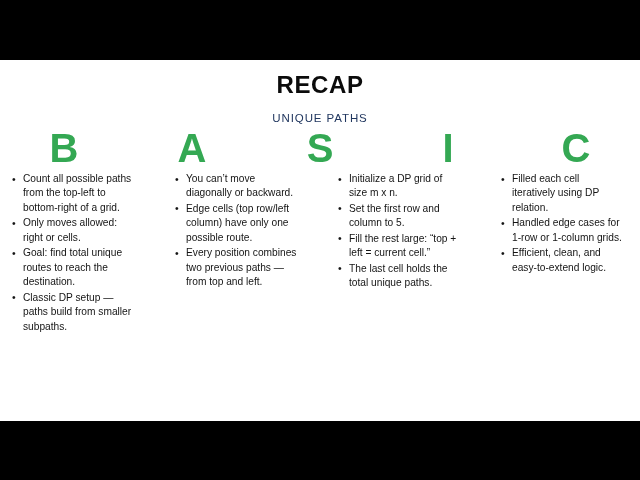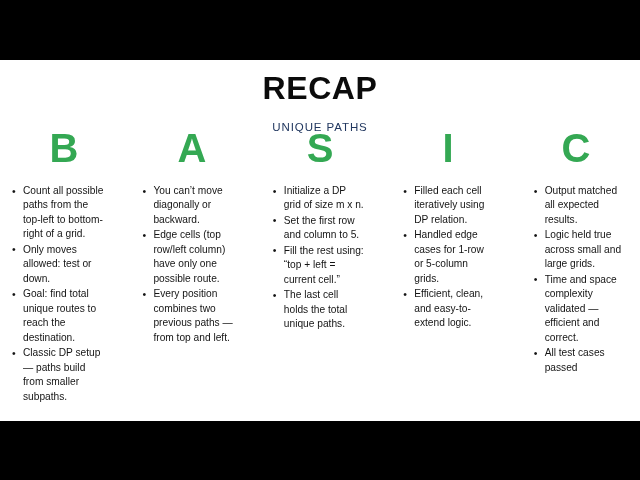--- a/index.html
+++ b/index.html
@@ -44,21 +44,21 @@
   
   #slide-header {
     position: absolute;
     left: 0;
     top: 12px;
     width: 640px;
     text-align: center;
   }
   #recap-title {
     font-family: "Liberation Sans", sans-serif;
-    font-size: 32px;
+    font-size: 24px;
     font-weight: 700;
     letter-spacing: 0.6px;
     color: #0b0b0b;
     line-height: 1.05;
   }
   #recap-subtitle {
     margin-top: 15px;
     font-family: "Liberation Sans", sans-serif;
     font-size: 11.5px;
     font-weight: 400;
@@ -82,21 +82,21 @@
     font-size: 40px;
     font-weight: 700;
     color: #34a853;
     line-height: 1;
   }
 
   
   #columns-row {
     position: absolute;
     left: 12px;
-    top: 124px;
+    top: 112px;
     width: 620px;
     display: flex;
     align-items: flex-start;
     gap: 32px;
   }
   .bullet-column {
     flex: 1 1 0;
     padding-right: 7px;
     box-sizing: border-box;
   }
@@ -143,58 +143,50 @@
       <div class="acronym-letter">S</div>
       <div class="acronym-letter">I</div>
       <div class="acronym-letter">C</div>
     </div>
 
     <div id="columns-row">
 
       <div class="bullet-column">
         <ul class="bullet-list">
           <li class="bullet-item">Count all possible paths from the top-left to bottom-right of a grid.</li>
-          <li class="bullet-item">Only moves allowed: test or down.</li>
+          <li class="bullet-item">Only moves allowed: right or cells.</li>
           <li class="bullet-item">Goal: find total unique routes to reach the destination.</li>
           <li class="bullet-item">Classic DP setup — paths build from smaller subpaths.</li>
         </ul>
       </div>
 
       <div class="bullet-column">
         <ul class="bullet-list">
           <li class="bullet-item">You can’t move diagonally or backward.</li>
           <li class="bullet-item">Edge cells (top row/left column) have only one possible route.</li>
           <li class="bullet-item">Every position combines two previous paths — from top and left.</li>
         </ul>
       </div>
 
       <div class="bullet-column">
         <ul class="bullet-list">
           <li class="bullet-item">Initialize a DP grid of size m x n.</li>
           <li class="bullet-item">Set the first row and column to 5.</li>
-          <li class="bullet-item">Fill the rest using: “top + left = current cell.”</li>
+          <li class="bullet-item">Fill the rest large: “top + left = current cell.”</li>
           <li class="bullet-item">The last cell holds the total unique paths.</li>
         </ul>
       </div>
 
       <div class="bullet-column">
         <ul class="bullet-list">
           <li class="bullet-item">Filled each cell iteratively using DP relation.</li>
-          <li class="bullet-item">Handled edge cases for 1-row or 5-column grids.</li>
+          <li class="bullet-item">Handled edge cases for 1-row or 1-column grids.</li>
           <li class="bullet-item">Efficient, clean, and easy-to-extend logic.</li>
         </ul>
       </div>
 
-      <div class="bullet-column">
-        <ul class="bullet-list">
-          <li class="bullet-item">Output matched all expected results.</li>
-          <li class="bullet-item">Logic held true across small and large grids.</li>
-          <li class="bullet-item">Time and space complexity validated — efficient and correct.</li>
-          <li class="bullet-item">All test cases passed</li>
-        </ul>
-      </div>
 
     </div>
   </div>
 
   <div class="letterbox-bar" id="letterbox-bottom"></div>
 
 </div>
 
 </body></html>

